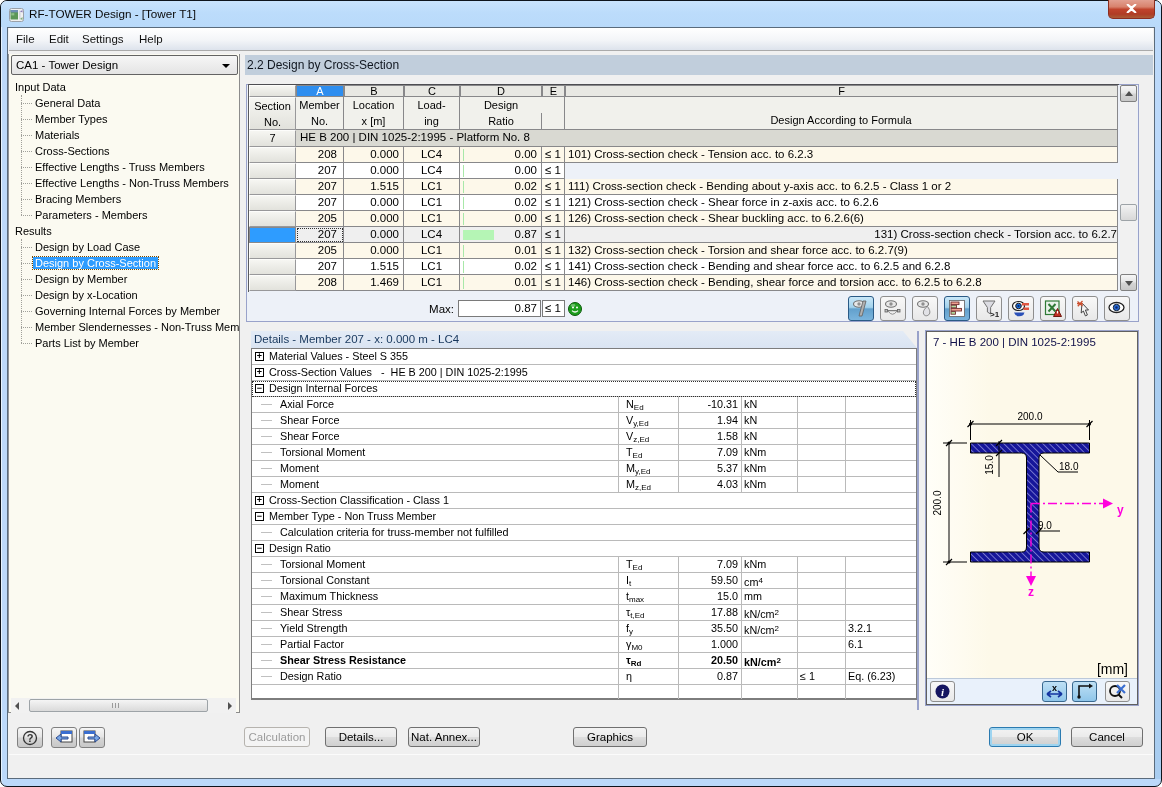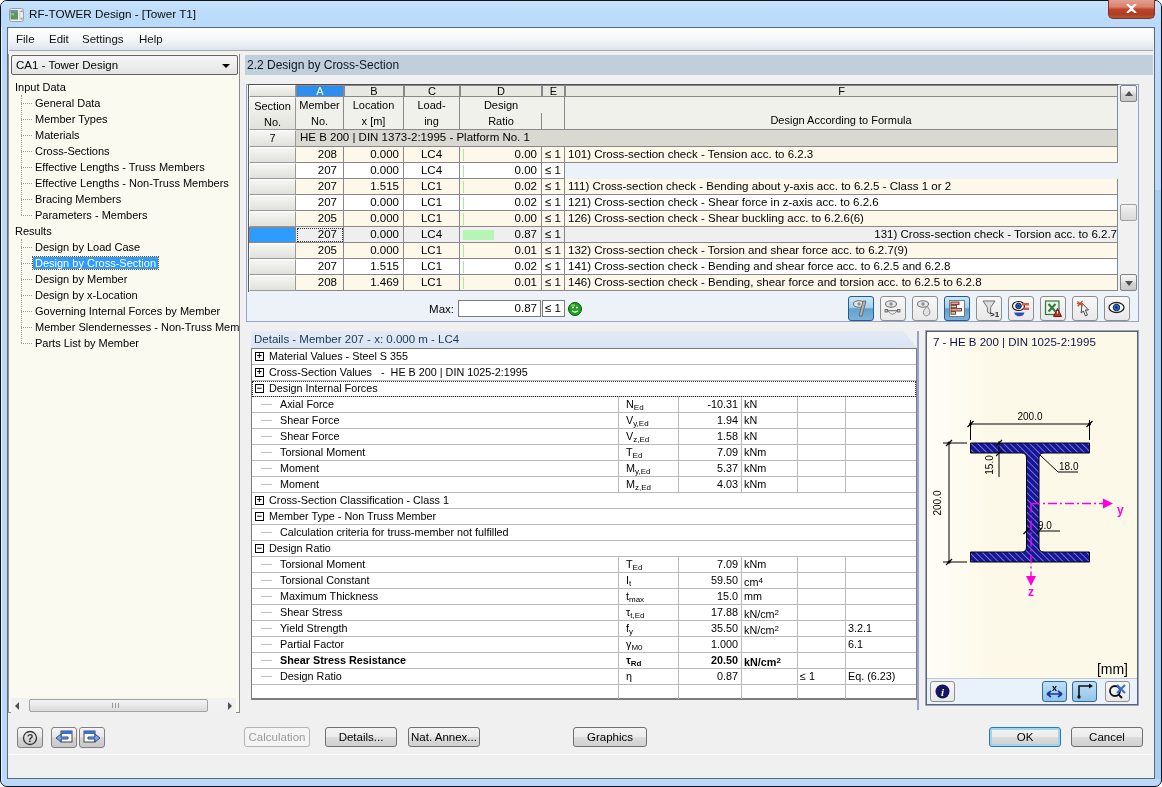--- a/index.html
+++ b/index.html
@@ -141,21 +141,21 @@
 <div class="cell hc" style="left:296px;top:97px;width:48px;height:33px;line-height:16px;border-right:1px solid #88888a;border-bottom:1px solid #88888a;">Member<br>No.</div>
 <div class="cell hc" style="left:344px;top:97px;width:60px;height:33px;line-height:16px;border-right:1px solid #88888a;border-bottom:1px solid #88888a;">Location<br>x [m]</div>
 <div class="cell hc" style="left:404px;top:97px;width:56px;height:33px;line-height:16px;border-right:1px solid #88888a;border-bottom:1px solid #88888a;">Load-<br>ing</div>
 <div class="cell hc" style="left:460px;top:97px;width:82px;height:33px;line-height:16px;border-bottom:1px solid #88888a;">Design<br>Ratio</div>
 <div class="cell hc" style="left:542px;top:97px;width:23px;height:33px;line-height:16px;border-right:1px solid #88888a;border-bottom:1px solid #88888a;"></div>
 <div class="cell hc" style="left:565px;top:97px;width:553px;height:33px;line-height:16px;border-right:1px solid #88888a;border-bottom:1px solid #88888a;">
       <div style="margin-top:15px">Design According to Formula</div>
     </div>
 <div class="abs" style="left:541px;top:113px;width:1px;height:17px;background:#88888a"></div>
 <div class="cell rh ctr" style="left:249px;top:130px;width:47px;height:17px;line-height:15px;">7</div>
-<div class="cell " style="left:296px;top:130px;width:822px;height:17px;background:#d9d9d2;border-right:1px solid #88888a;border-bottom:1px solid #88888a;line-height:15px;padding-left:4px;">HE B 200 | DIN 1373-2:1995 - Platform No. 1</div>
+<div class="cell " style="left:296px;top:130px;width:822px;height:17px;background:#d9d9d2;border-right:1px solid #88888a;border-bottom:1px solid #88888a;line-height:15px;padding-left:4px;">HE B 200 | DIN 1025-2:1995 - Platform No. 8</div>
 <div class="cell rh" style="left:249px;top:147px;width:47px;height:16px;"></div>
 <div class="cell num" style="left:296px;top:147px;width:48px;height:16px;background:#fdf8ea;border-right:1px solid #88888a;border-bottom:1px solid #88888a;line-height:15px;padding-right:6px;">208</div>
 <div class="cell num" style="left:344px;top:147px;width:60px;height:16px;background:#fdf8ea;border-right:1px solid #88888a;border-bottom:1px solid #88888a;line-height:15px;">0.000</div>
 <div class="cell ctr" style="left:404px;top:147px;width:56px;height:16px;background:#fdf8ea;border-right:1px solid #88888a;border-bottom:1px solid #88888a;line-height:15px;">LC4</div>
 <div class="cell num" style="left:460px;top:147px;width:82px;height:16px;background:#fdf8ea;border-right:1px solid #88888a;border-bottom:1px solid #88888a;line-height:15px;"><div style="position:absolute;left:3px;top:2px;width:1px;height:12px;background:#a8e8a8"></div>0.00</div>
 <div class="cell " style="left:542px;top:147px;width:23px;height:16px;background:#fdf8ea;border-right:1px solid #88888a;border-bottom:1px solid #88888a;line-height:15px;padding-left:3px;">≤ 1</div>
 <div class="cell " style="left:565px;top:147px;width:553px;height:16px;background:#fdf8ea;border-right:1px solid #88888a;border-bottom:1px solid #88888a;line-height:15px;padding-left:3px;">101) Cross-section check - Tension acc. to 6.2.3</div>
 <div class="cell rh" style="left:249px;top:163px;width:47px;height:16px;"></div>
 <div class="cell num" style="left:296px;top:163px;width:48px;height:16px;background:#ffffff;border-right:1px solid #88888a;border-bottom:1px solid #88888a;line-height:15px;padding-right:6px;">207</div>
 <div class="cell num" style="left:344px;top:163px;width:60px;height:16px;background:#ffffff;border-right:1px solid #88888a;border-bottom:1px solid #88888a;line-height:15px;">0.000</div>

